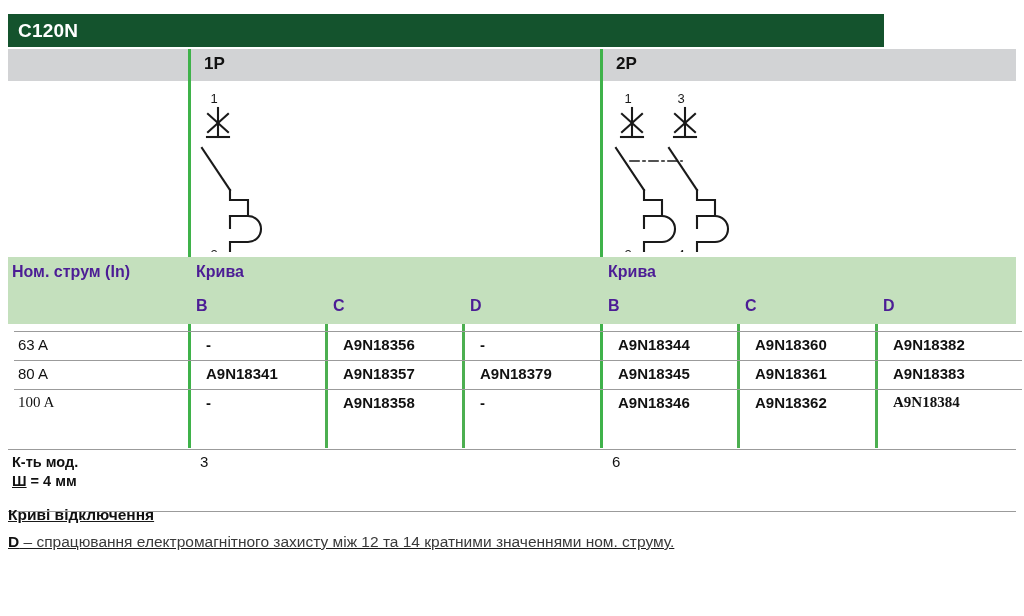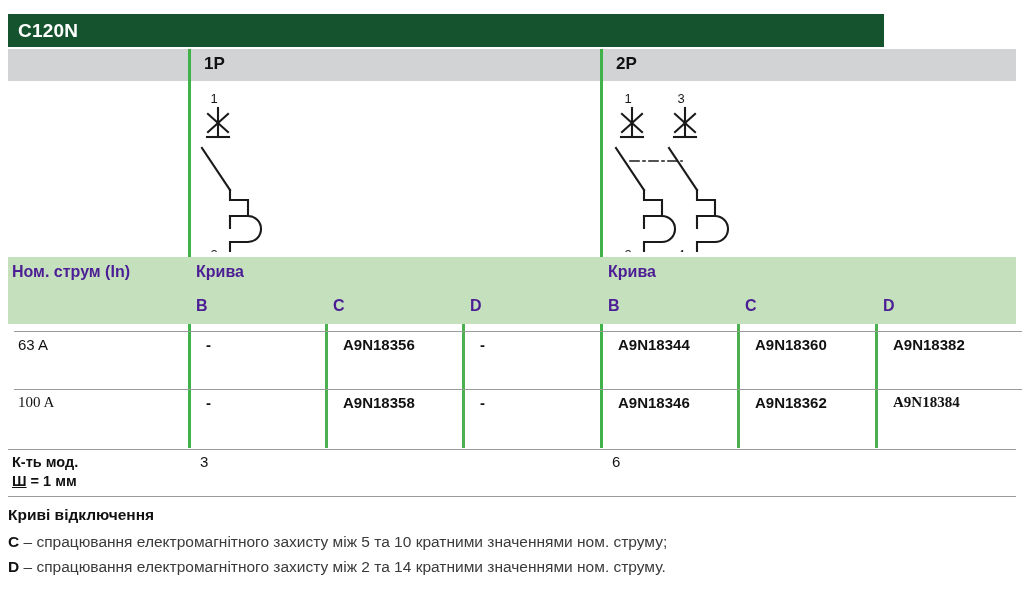--- a/index.html
+++ b/index.html
@@ -103,21 +103,21 @@
     color: #111;
     white-space: nowrap;
   }
   .data-row .cell.current { font-weight: normal; }
   .data-row .cell.code { font-weight: bold; }
 
   
   .mod-row {
     position: absolute;
     left: 8px; top: 449px;
-    width: 1008px; height: 48px;
+    width: 1008px; height: 63px;
     border-top: 1px solid #9b9b9b;
     border-bottom: 1px solid #9b9b9b;
   }
   .mod-label {
     position: absolute;
     left: 4px; top: 3px;
     font-size: 14.5px;
     font-weight: bold;
     line-height: 19px;
     color: #111;
@@ -128,20 +128,21 @@
     top: 3px;
     font-size: 15px;
     color: #111;
   }
 
   
   .notes {
     position: absolute;
     left: 8px; top: 506px;
     width: 1008px;
+    text-decoration: underline;
   }
   .notes .notes-title {
     font-size: 15.5px;
     font-weight: bold;
     color: #111;
     margin-bottom: 5px;
   }
   .notes .note-line {
     font-size: 15.5px;
     color: #3a3a3a;
@@ -250,40 +251,48 @@
   <div class="data-row" style="top:331px;">
     <span class="cell current" style="left:4px;">63 A</span>
     <span class="cell code" style="left:192px;">-</span>
     <span class="cell code" style="left:329px;">A9N18356</span>
     <span class="cell code" style="left:466px;">-</span>
     <span class="cell code" style="left:604px;">A9N18344</span>
     <span class="cell code" style="left:741px;">A9N18360</span>
     <span class="cell code" style="left:879px;">A9N18382</span>
   </div>
 
+  <div class="data-row" style="top:360px;">
+    <span class="cell current" style="left:4px;">80 A</span>
+    <span class="cell code" style="left:192px;">A9N18341</span>
+    <span class="cell code" style="left:329px;">A9N18357</span>
+    <span class="cell code" style="left:466px;">A9N18379</span>
+    <span class="cell code" style="left:604px;">A9N18345</span>
+    <span class="cell code" style="left:741px;">A9N18361</span>
+    <span class="cell code" style="left:879px;">A9N18383</span>
+  </div>
 
   <div class="data-row" style="top:389px;">
     <span class="cell current" style="left:4px;font-family:Liberation Serif, serif;">100 A</span>
     <span class="cell code" style="left:192px;">-</span>
     <span class="cell code" style="left:329px;">A9N18358</span>
     <span class="cell code" style="left:466px;">-</span>
     <span class="cell code" style="left:604px;">A9N18346</span>
     <span class="cell code" style="left:741px;">A9N18362</span>
     <span class="cell code" style="left:879px;font-family:Liberation Serif, serif;">A9N18384</span>
   </div>
 
 
   <div class="mod-row">
     <div class="mod-label">
       <div>К-ть мод.</div>
-      <div><span class="underline-ch">Ш</span><span> =  1 мм</span></div>
+      <div><span class="underline-ch">Ш</span><span> =  4 мм</span></div>
     </div>
     <span class="mod-val" style="left:192px;">3</span>
     <span class="mod-val" style="left:604px;">6</span>
   </div>
 
   <div class="notes">
     <div class="notes-title">Криві відключення</div>
-    <div class="note-line"><span class="curve">C</span><span> – спрацювання електромагнітного захисту між 5 та 10 кратними значеннями ном. струму;</span></div>
-    <div class="note-line"><span class="curve">D</span><span> – спрацювання електромагнітного захисту між 2 та 14 кратними значеннями ном. струму.</span></div>
+    <div class="note-line"><span class="curve">D</span><span> – спрацювання електромагнітного захисту між 12 та 14 кратними значеннями ном. струму.</span></div>
   </div>
 
 </div>
 
 </body></html>

